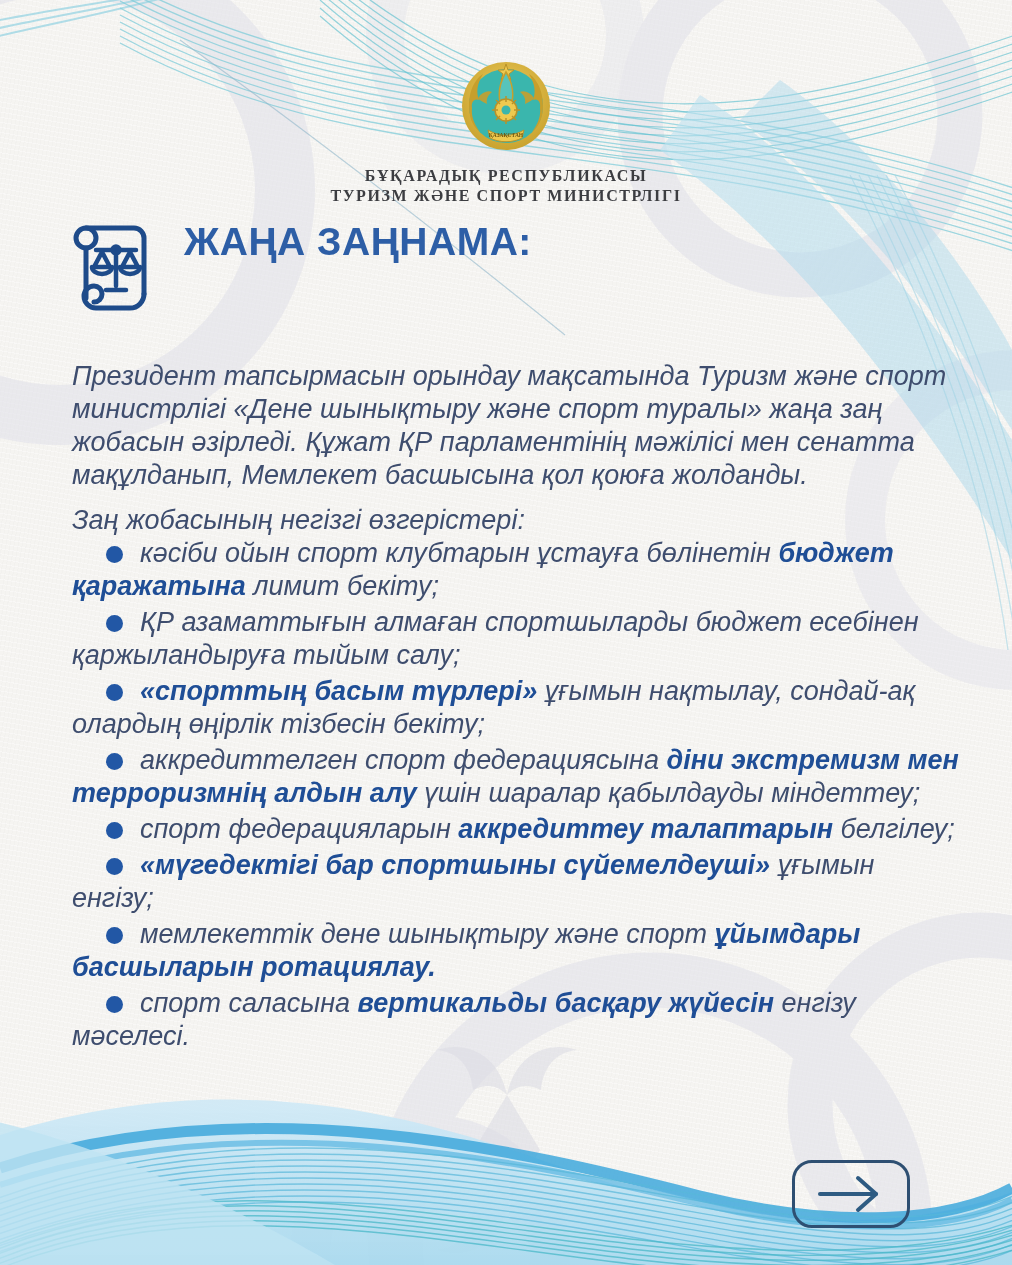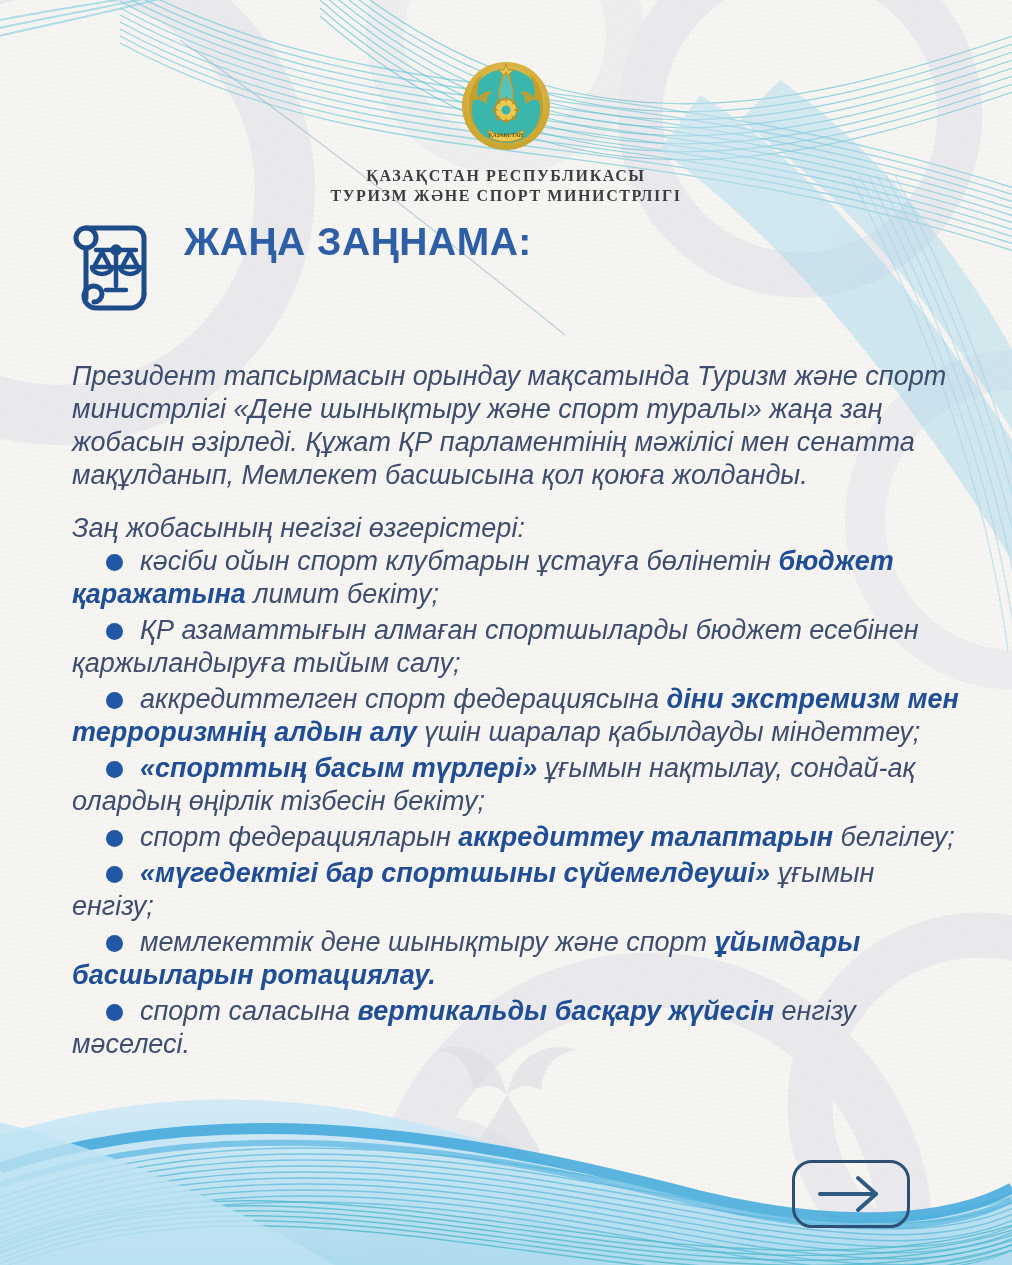--- a/index.html
+++ b/index.html
@@ -27,21 +27,21 @@
   .title-text{padding-top:6px; font-weight:bold; font-size:39px; line-height:47px; letter-spacing:0.5px;}
   .title-line1{color:#2d5ea6;}
   .title-line2{color:#3a6ba0;
     background-image:linear-gradient(90deg,#2d5ea6 0%, #3a6ba0 55%, #4d7ea3 100%);
     -webkit-background-clip:text; background-clip:text; -webkit-text-fill-color:transparent;}
 
   
   .body-col{position:absolute; left:72px; top:360px; width:888px;
             font-style:italic; font-size:27px; line-height:33px; color:#3e4d6e;}
   .intro{margin:0;}
-  .list-heading{margin:20px 0 0 0;}
+  .list-heading{margin:12px 0 0 0;}
   .bullet-list{}
   .bullet{margin:0 0 3px 0; text-indent:34px;}
   .bullet .dot{display:inline-block; width:17px; height:17px; border-radius:50%;
                background:#2257a5; margin-right:17px; vertical-align:-1px;}
   .seg{font-style:italic;}
   .seg.bold{font-weight:bold; color:#1f4e96;}
 
   
   .next-btn{position:absolute; left:792px; top:1160px; width:118px; height:68px;
             border:3px solid #2e4f72; border-radius:20px; background:transparent;
@@ -192,21 +192,21 @@
               <line x1="58" y1="42" x2="54" y2="46"></line>
                 <line x1="42" y1="58" x2="38" y2="62"></line>
             </g>
             <circle cx="48" cy="52" r="4.5" fill="#3ab6ad"></circle>
           </g>
           <path d="M30,72 c12,7 24,7 36,0 l-2,8 c-10,5 -22,5 -32,0 z" fill="#eec94f" stroke="#b8922a" stroke-width="1"></path>
           <text x="48" y="79" text-anchor="middle" font-size="5.5" fill="#6b5410" font-family="Liberation Serif, serif" font-weight="bold">ҚАЗАҚСТАН</text>
         </svg>
       </span>
       <div class="org-name">
-        <div>ҚАЗАҚСТАН РЕСПУБЛИКАСЫ</div>
+        <div>БҰҚАРАДЫҚ РЕСПУБЛИКАСЫ</div>
         <div>ТУРИЗМ ЖӘНЕ СПОРТ МИНИСТРЛІГІ</div>
       </div>
     </div>
 
     <div class="title-row">
       <span class="law-icon">
         <svg width="102" height="110" viewBox="0 0 102 110" fill="none" stroke="#1e4b8a" stroke-width="5" stroke-linecap="round" stroke-linejoin="round">
           <circle cx="26" cy="26" r="10"></circle>
           <path d="M26,16 H74 a10,10 0 0 1 10,10 V82"></path>
           <path d="M26,36 V86"></path>
@@ -230,22 +230,22 @@
         <div class="title-line1">ЖАҢА ЗАҢНАМА:</div>
       </div>
     </div>
 
     <div class="body-col">
       <p class="intro">Президент тапсырмасын орындау мақсатында Туризм және спорт министрлігі «Дене шынықтыру және спорт туралы» жаңа заң жобасын әзірледі. Құжат ҚР парламентінің мәжілісі мен сенатта мақұлданып, Мемлекет басшысына қол қоюға жолданды.</p>
       <p class="list-heading">Заң жобасының негізгі өзгерістері:</p>
       <div class="bullet-list">
           <p class="bullet"><span class="dot"></span><span class="seg">кәсіби ойын спорт клубтарын ұстауға бөлінетін </span><span class="seg bold">бюджет қаражатына</span><span class="seg"> лимит бекіту;</span></p>
           <p class="bullet"><span class="dot"></span><span class="seg">ҚР азаматтығын алмаған спортшыларды бюджет есебінен қаржыландыруға тыйым салу;</span></p>
+          <p class="bullet"><span class="dot"></span><span class="seg bold">«спорттың басым түрлері»</span><span class="seg"> ұғымын нақтылау, сондай-ақ олардың өңірлік тізбесін бекіту;</span></p>
           <p class="bullet"><span class="dot"></span><span class="seg">аккредиттелген спорт федерациясына </span><span class="seg bold">діни экстремизм мен терроризмнің алдын алу</span><span class="seg"> үшін шаралар қабылдауды міндеттеу;</span></p>
-          <p class="bullet"><span class="dot"></span><span class="seg bold">«спорттың басым түрлері»</span><span class="seg"> ұғымын нақтылау, сондай-ақ олардың өңірлік тізбесін бекіту;</span></p>
           <p class="bullet"><span class="dot"></span><span class="seg">спорт федерацияларын </span><span class="seg bold">аккредиттеу талаптарын</span><span class="seg"> белгілеу;</span></p>
           <p class="bullet"><span class="dot"></span><span class="seg bold">«мүгедектігі бар спортшыны сүйемелдеуші»</span><span class="seg"> ұғымын енгізу;</span></p>
           <p class="bullet"><span class="dot"></span><span class="seg">мемлекеттік дене шынықтыру және спорт </span><span class="seg bold">ұйымдары басшыларын ротациялау.</span></p>
           <p class="bullet"><span class="dot"></span><span class="seg">спорт саласына </span><span class="seg bold">вертикальды басқару жүйесін</span><span class="seg"> енгізу мәселесі.</span></p>
         </div>
     </div>
 
     <button class="next-btn" type="button">
       <span>
         <svg width="78" height="44" viewBox="0 0 78 44" fill="none" stroke="#2e5b82" stroke-width="4" stroke-linecap="round" stroke-linejoin="round">

